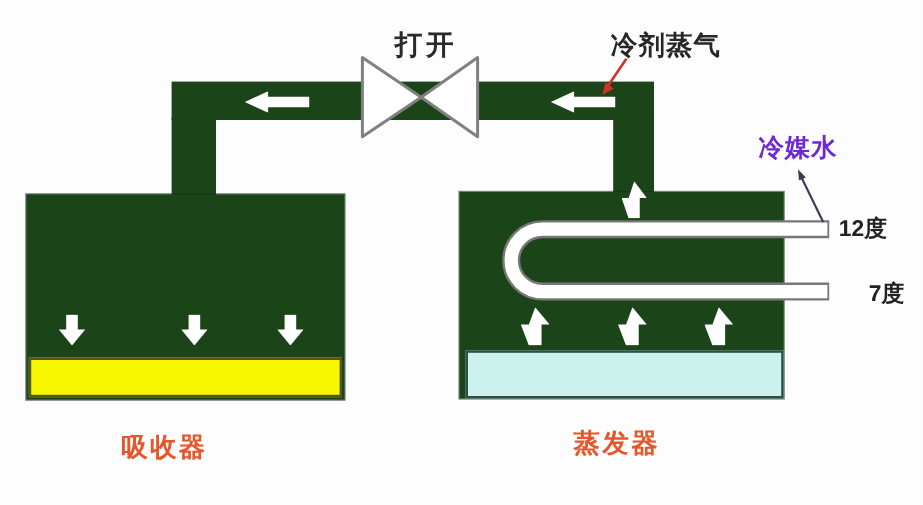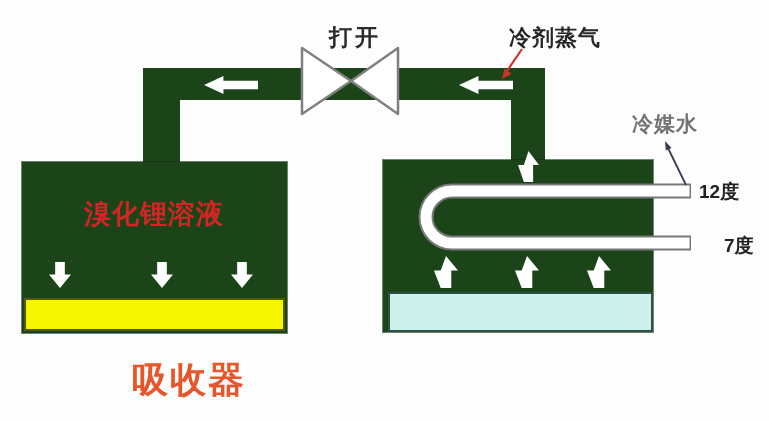--- a/index.html
+++ b/index.html
@@ -32,43 +32,42 @@
     width:22px;height:26px;
   }
   .arrow-up{
     clip-path:polygon(50% 0,100% 45%,72% 45%,72% 100%,28% 100%,0 45%,28% 45%);
     width:24px;height:32px;
   }
   
   .lbl{position:absolute;line-height:1.05;white-space:nowrap;font-weight:bold;}
   .lbl-black{color:#2a2a2a;font-size:23px;letter-spacing:3px;}
   .lbl-vapor{color:#262626;font-size:22px;letter-spacing:1px;}
-  .lbl-navy{color:#737373;font-size:21px;letter-spacing:1px;}
+  .lbl-navy{color:#6d28d9;font-size:21px;letter-spacing:1px;}
   .lbl-temp{color:#222222;font-size:19px;font-weight:bold;letter-spacing:0;}
   .lbl-red{color:#d32525;font-size:27px;letter-spacing:1px;}
   .lbl-ltgreen{color:#abd87f;font-size:25px;letter-spacing:2px;}
-  .lbl-orange{color:#e6562a;font-size:36px;letter-spacing:2px;margin-left:31px;}
+  .lbl-orange{color:#e6562a;font-size:22px;letter-spacing:2px;}
   svg{display:block;}
 </style>
 </head>
 <body>
 
 <div id="canvas">
 
   <div class="abs pipe" style="left:143px;top:68px;width:402px;height:32px;"></div>
   <div class="abs pipe" style="left:143px;top:98px;width:37px;height:66px;"></div>
   <div class="abs pipe" style="left:511px;top:97px;width:34px;height:66px;"></div>
 
   <div class="abs vessel" style="left:22px;top:162px;width:265px;height:171px;">
     <div class="liquid-yellow"></div>
     <div class="blk arrow-down" style="left:27px;top:100px;"></div>
     <div class="blk arrow-down" style="left:129px;top:100px;"></div>
     <div class="blk arrow-down" style="left:209px;top:100px;"></div>
   </div>
-  <div class="lbl lbl-red" style="left:84px;top:200px;">溴化锂溶液</div>
 
   <div class="abs vessel" style="left:383px;top:160px;width:270px;height:172px;">
     <div class="liquid-cyan"></div>
     <div class="blk arrow-up" style="left:51px;top:96px;"></div>
     <div class="blk arrow-up" style="left:132px;top:96px;"></div>
     <div class="blk arrow-up" style="left:204px;top:96px;"></div>
   </div>
 
   <svg class="abs" style="left:380px;top:150px;" width="330" height="120" viewBox="0 0 330 120">
     <path d="M311 41 H72 A26 26 0 0 0 72 93 H311" fill="none" stroke="#787878" stroke-width="15"></path>
@@ -93,14 +92,15 @@
 
   <div class="lbl lbl-navy" style="left:632px;top:113px;">冷媒水</div>
   <svg class="abs" style="left:650px;top:136px;" width="50" height="55" viewBox="0 0 50 55">
     <line x1="17" y1="10" x2="36" y2="49" stroke="#3c3c50" stroke-width="1.8"></line>
     <polygon points="15,5 21.5,12 15.8,14.5" fill="#3c3c50"></polygon>
   </svg>
   <div class="lbl lbl-temp" style="left:699px;top:182px;text-align:right;">12度</div>
   <div class="lbl lbl-temp" style="left:724px;top:236px;">7度</div>
 
   <div class="lbl lbl-orange" style="left:101px;top:361px;">吸收器</div>
+  <div class="lbl lbl-orange" style="left:478px;top:358px;">蒸发器</div>
 
 </div>
 
 </body></html>

